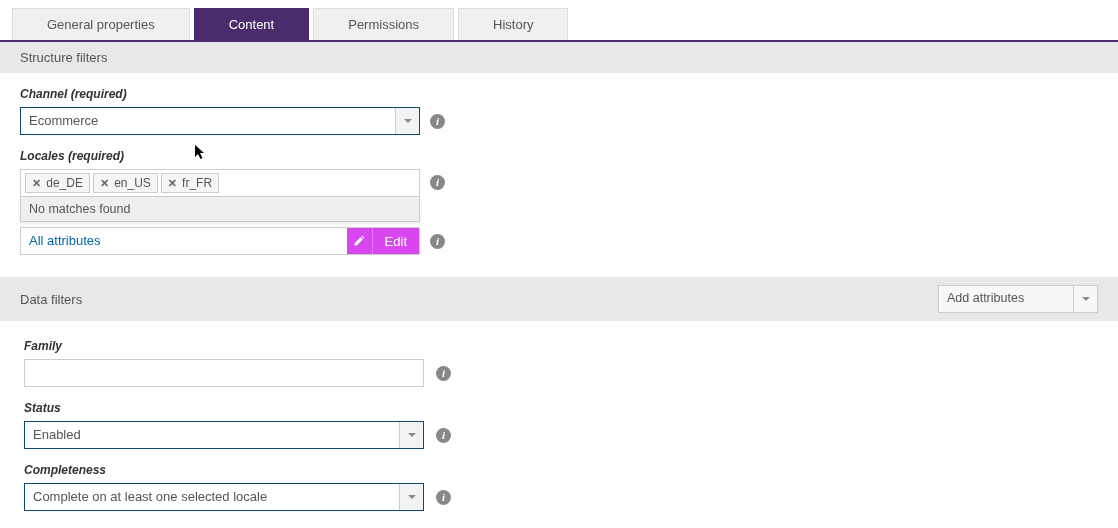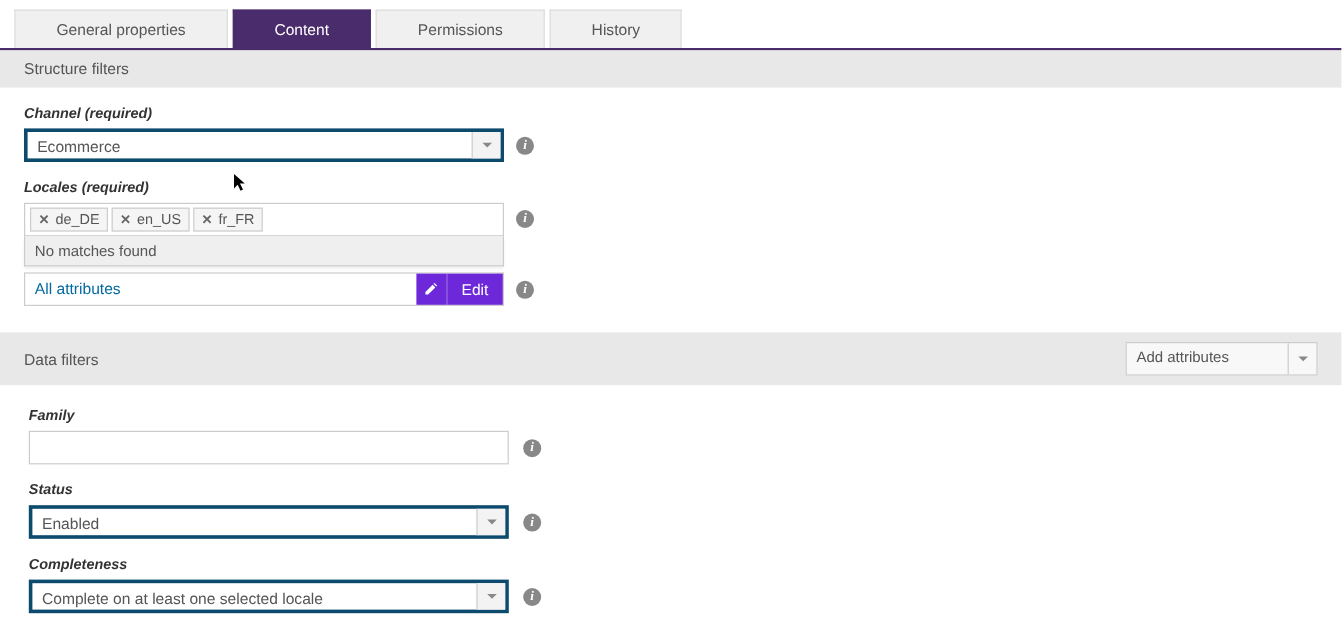--- a/index.html
+++ b/index.html
@@ -57,21 +57,21 @@
   }
   .input-line {
     display: flex;
     align-items: center;
     gap: 10px;
   }
   .select-box {
     display: flex;
     width: 400px;
     height: 28px;
-    border: 3px solid #0c4a6e;
+    border: 1px solid #0c4a6e;
     background: #fff;
   }
   .select-box .select-val {
     flex: 1;
     padding: 5px 8px;
     font-size: 13px;
     color: #555;
     overflow: hidden;
   }
   .select-box .caret-btn {
@@ -169,21 +169,21 @@
   }
   .attr-val {
     flex: 1;
     padding: 5px 8px;
     font-size: 13px;
     color: #0369a1;
   }
   .edit-btn {
     display: flex;
     align-items: stretch;
-    background: #6d28d9;
+    background: #d946ef;
     color: #fff;
     cursor: pointer;
   }
   .edit-icon-part {
     width: 26px;
     display: flex;
     align-items: center;
     justify-content: center;
     border-right: 1px solid rgba(255,255,255,0.3);
   }

